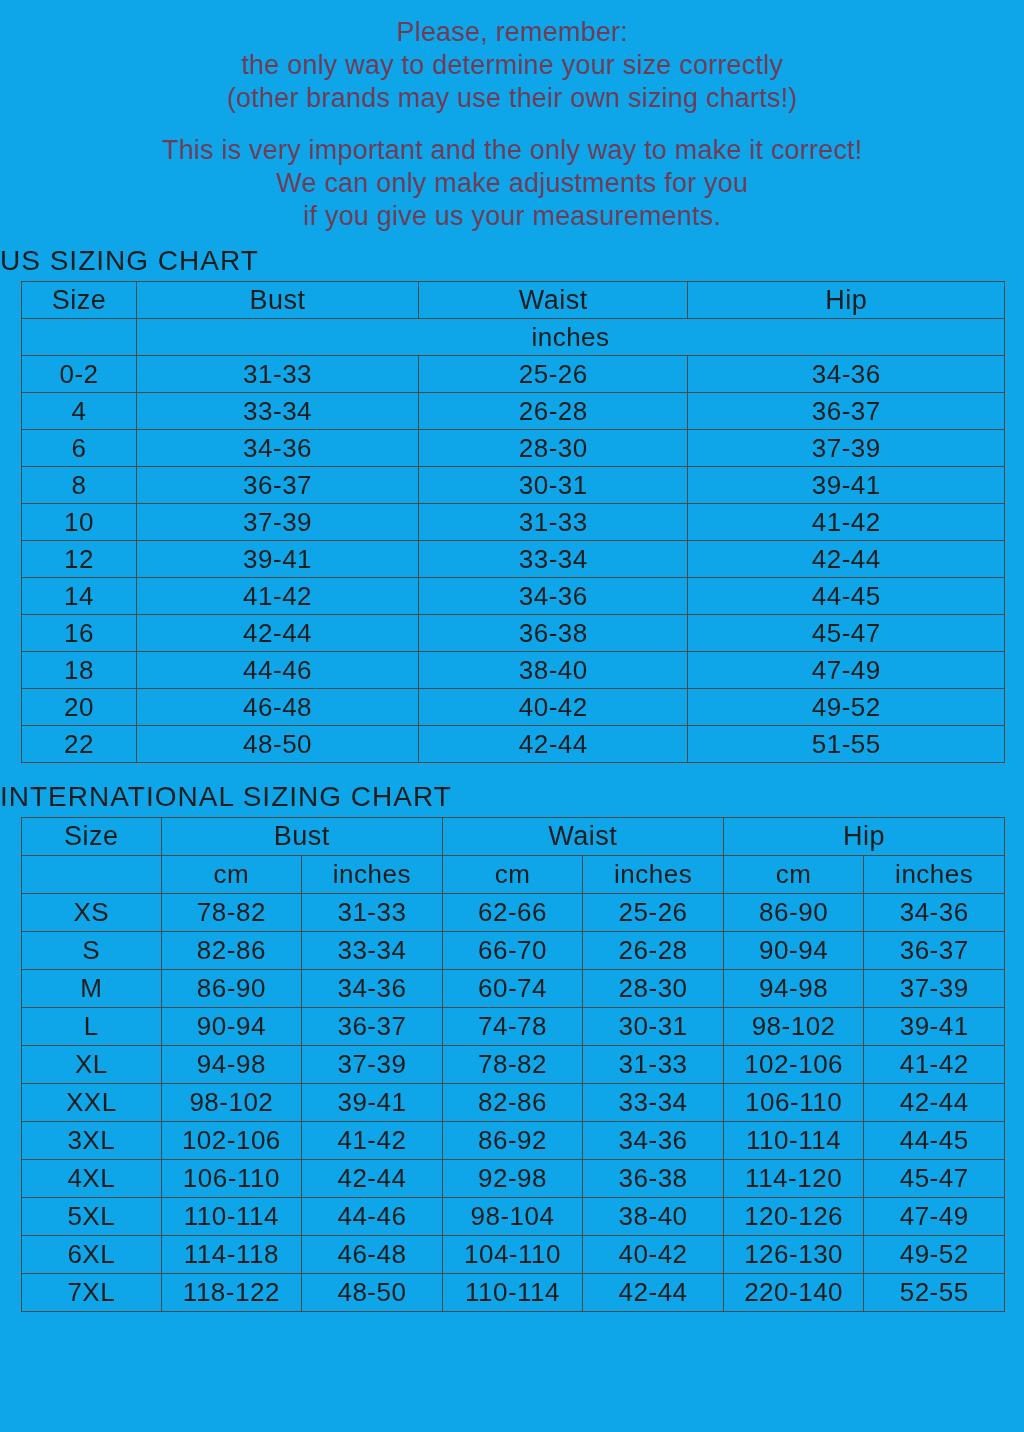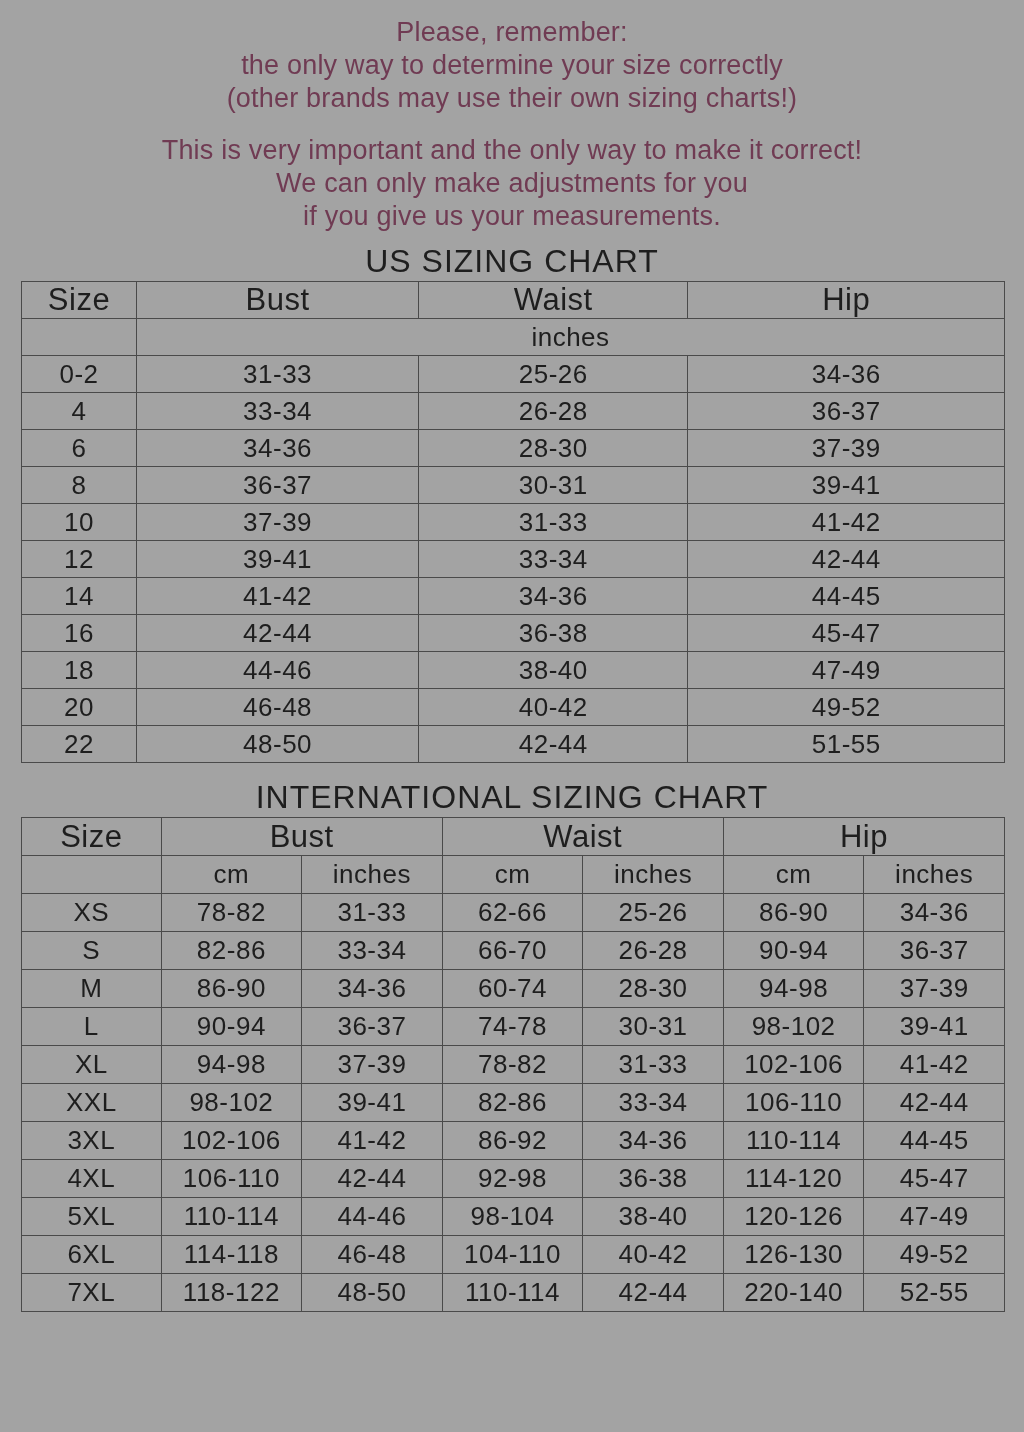--- a/index.html
+++ b/index.html
@@ -7,37 +7,37 @@
     --ink: #1e1e1e;
     --line: #4a4a4a;
   }
   * { box-sizing: border-box; }
   html, body { margin: 0; padding: 0; background: #ffffff; }
   body { font-family: "Liberation Sans", sans-serif; }
   .page {
     width: 1024px;
     height: 1432px;
     margin: 0 auto;
-    background: #a3a3a3;
+    background: #0ea5e9;
     padding-top: 16px;
     overflow: hidden;
   }
   .intro {
     text-align: center;
     color: var(--accent);
     font-size: 27px;
     line-height: 33px;
     letter-spacing: 0.2px;
     font-weight: 300;
   }
   .intro .para + .para { margin-top: 19px; }
   .chart-title {
-    text-align: center;
+    text-align: left;
     color: var(--ink);
-    font-size: 32px;
+    font-size: 28px;
     letter-spacing: 1px;
     font-weight: 300;
     margin-top: 13px;
     line-height: 30px;
   }
   table.sizing-table {
     border-collapse: collapse;
     table-layout: fixed;
     margin-left: 21px;
     width: 984px;
@@ -47,21 +47,21 @@
     border: 1.5px solid var(--line);
     text-align: center;
     vertical-align: middle;
     color: var(--ink);
     font-weight: normal;
     padding: 0;
     letter-spacing: 0.5px;
     overflow: hidden;
     white-space: nowrap;
   }
-  .sizing-table th { font-size: 31px; margin-top: 26px; }
+  .sizing-table th { font-size: 27px; margin-top: 26px; }
   .sizing-table td { font-size: 26px; }
   table.us th, table.us td { height: 37px; }
   table.intl th, table.intl td { height: 38px; }
 </style>
 </head>
 <body>
 
 <div class="page">
 
   <div class="intro">

